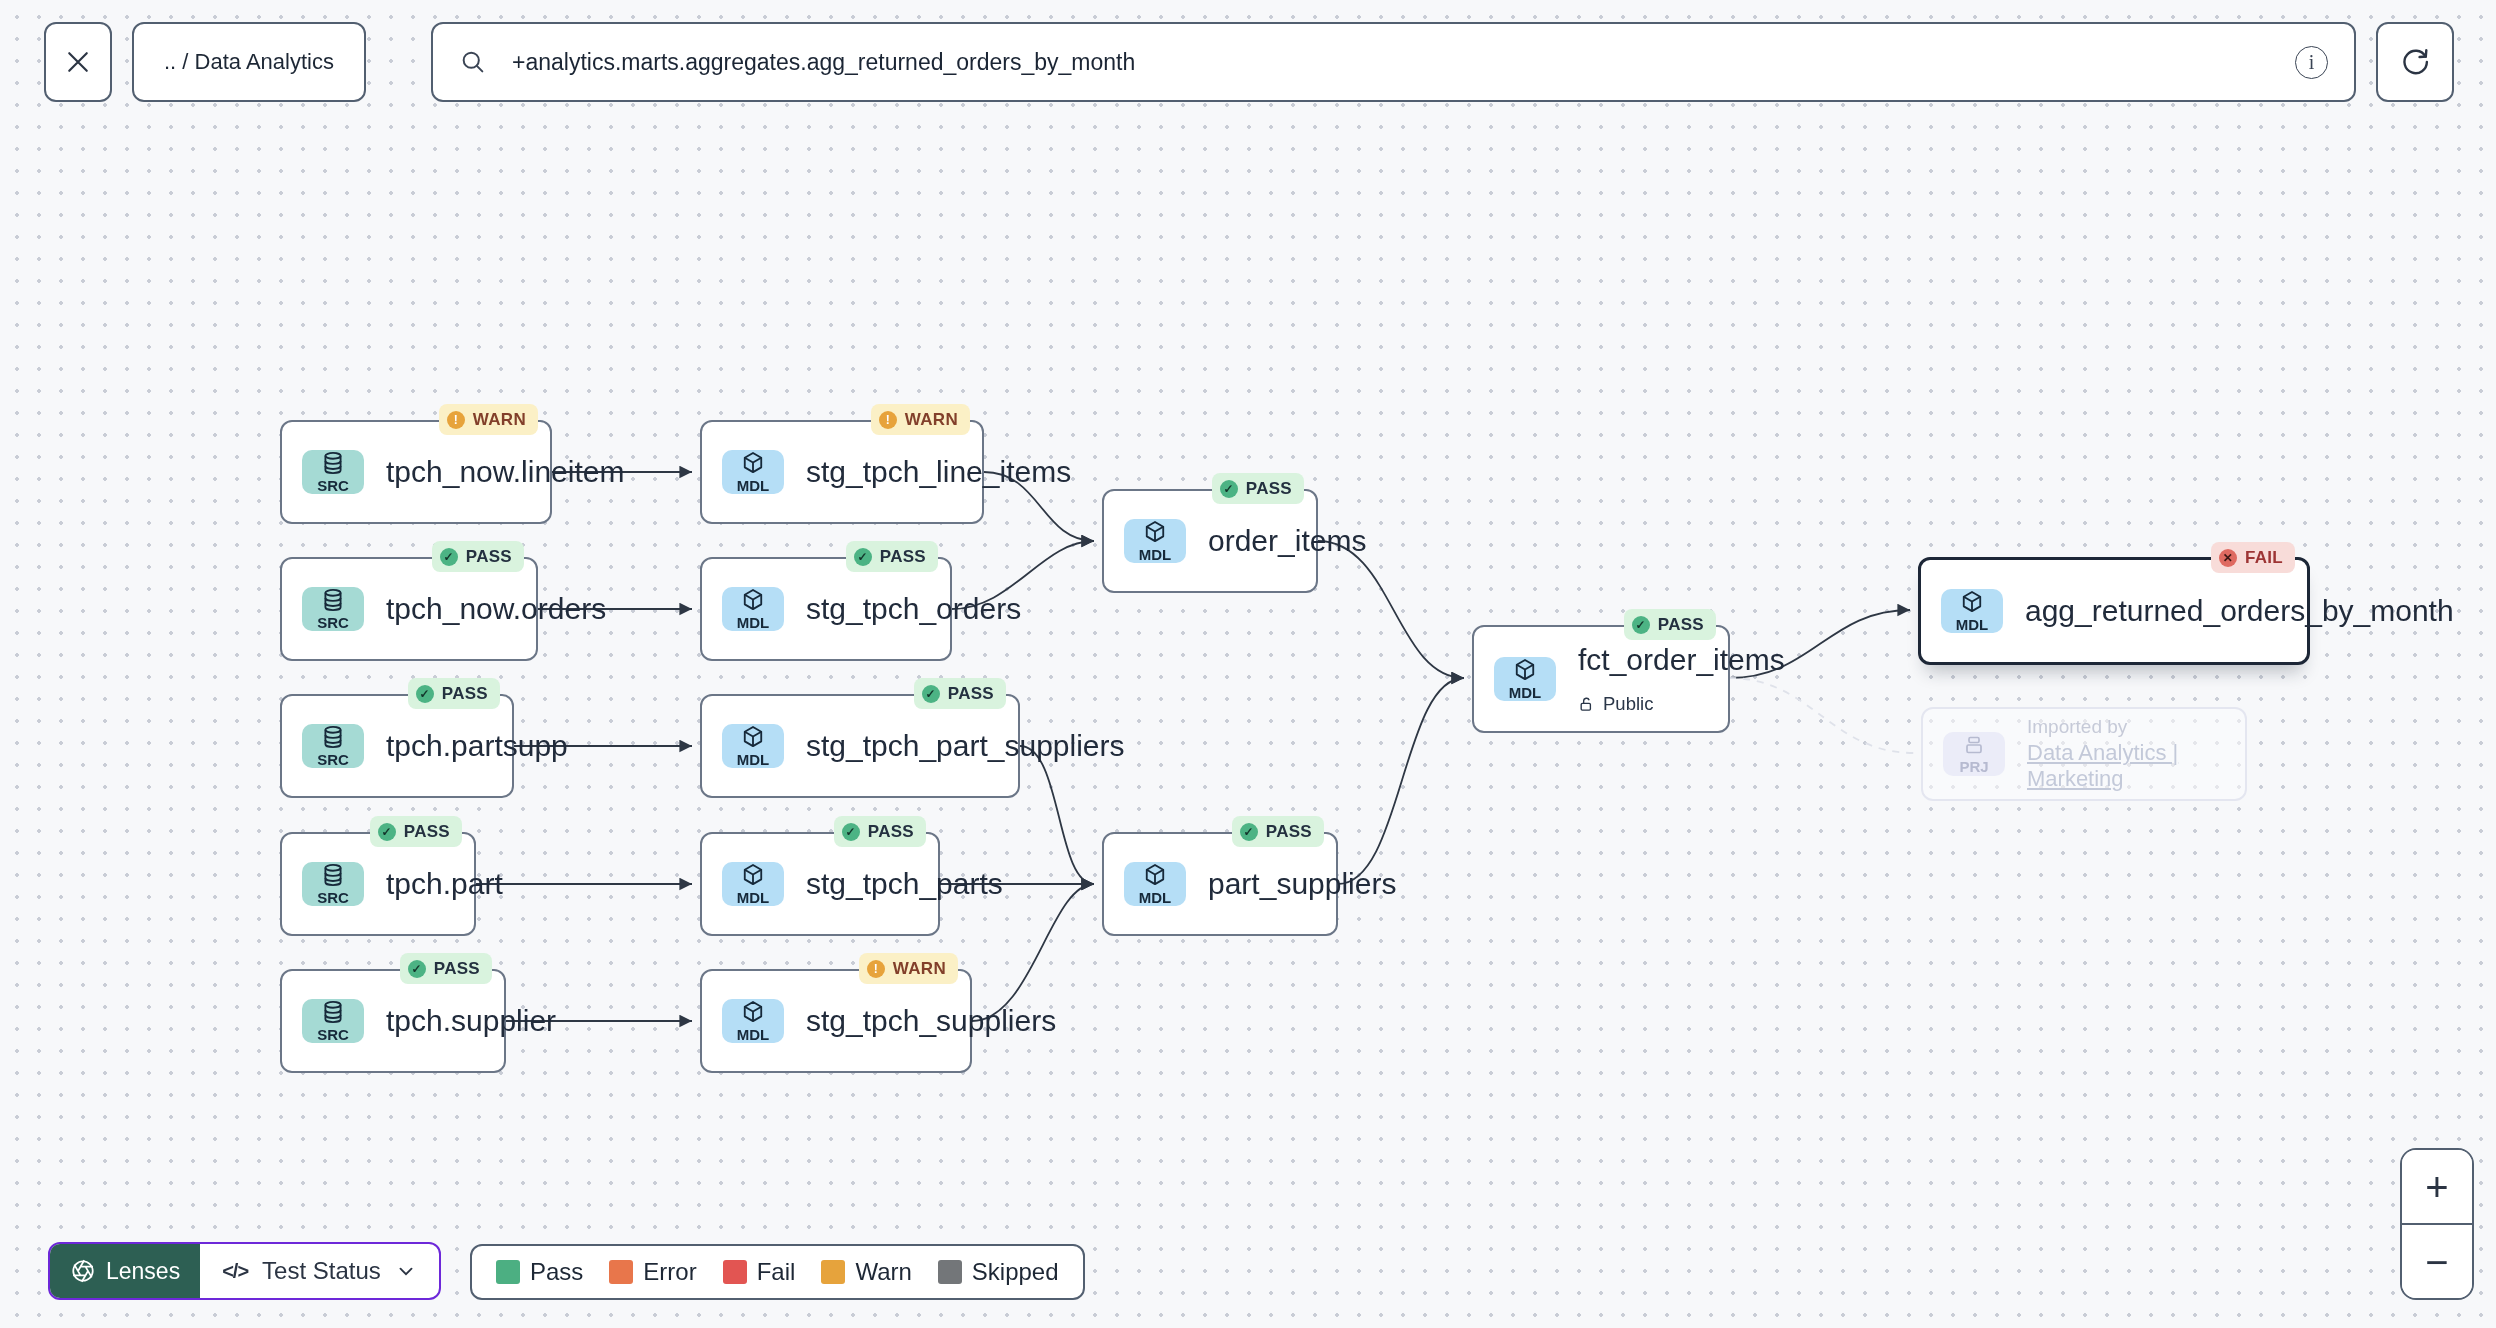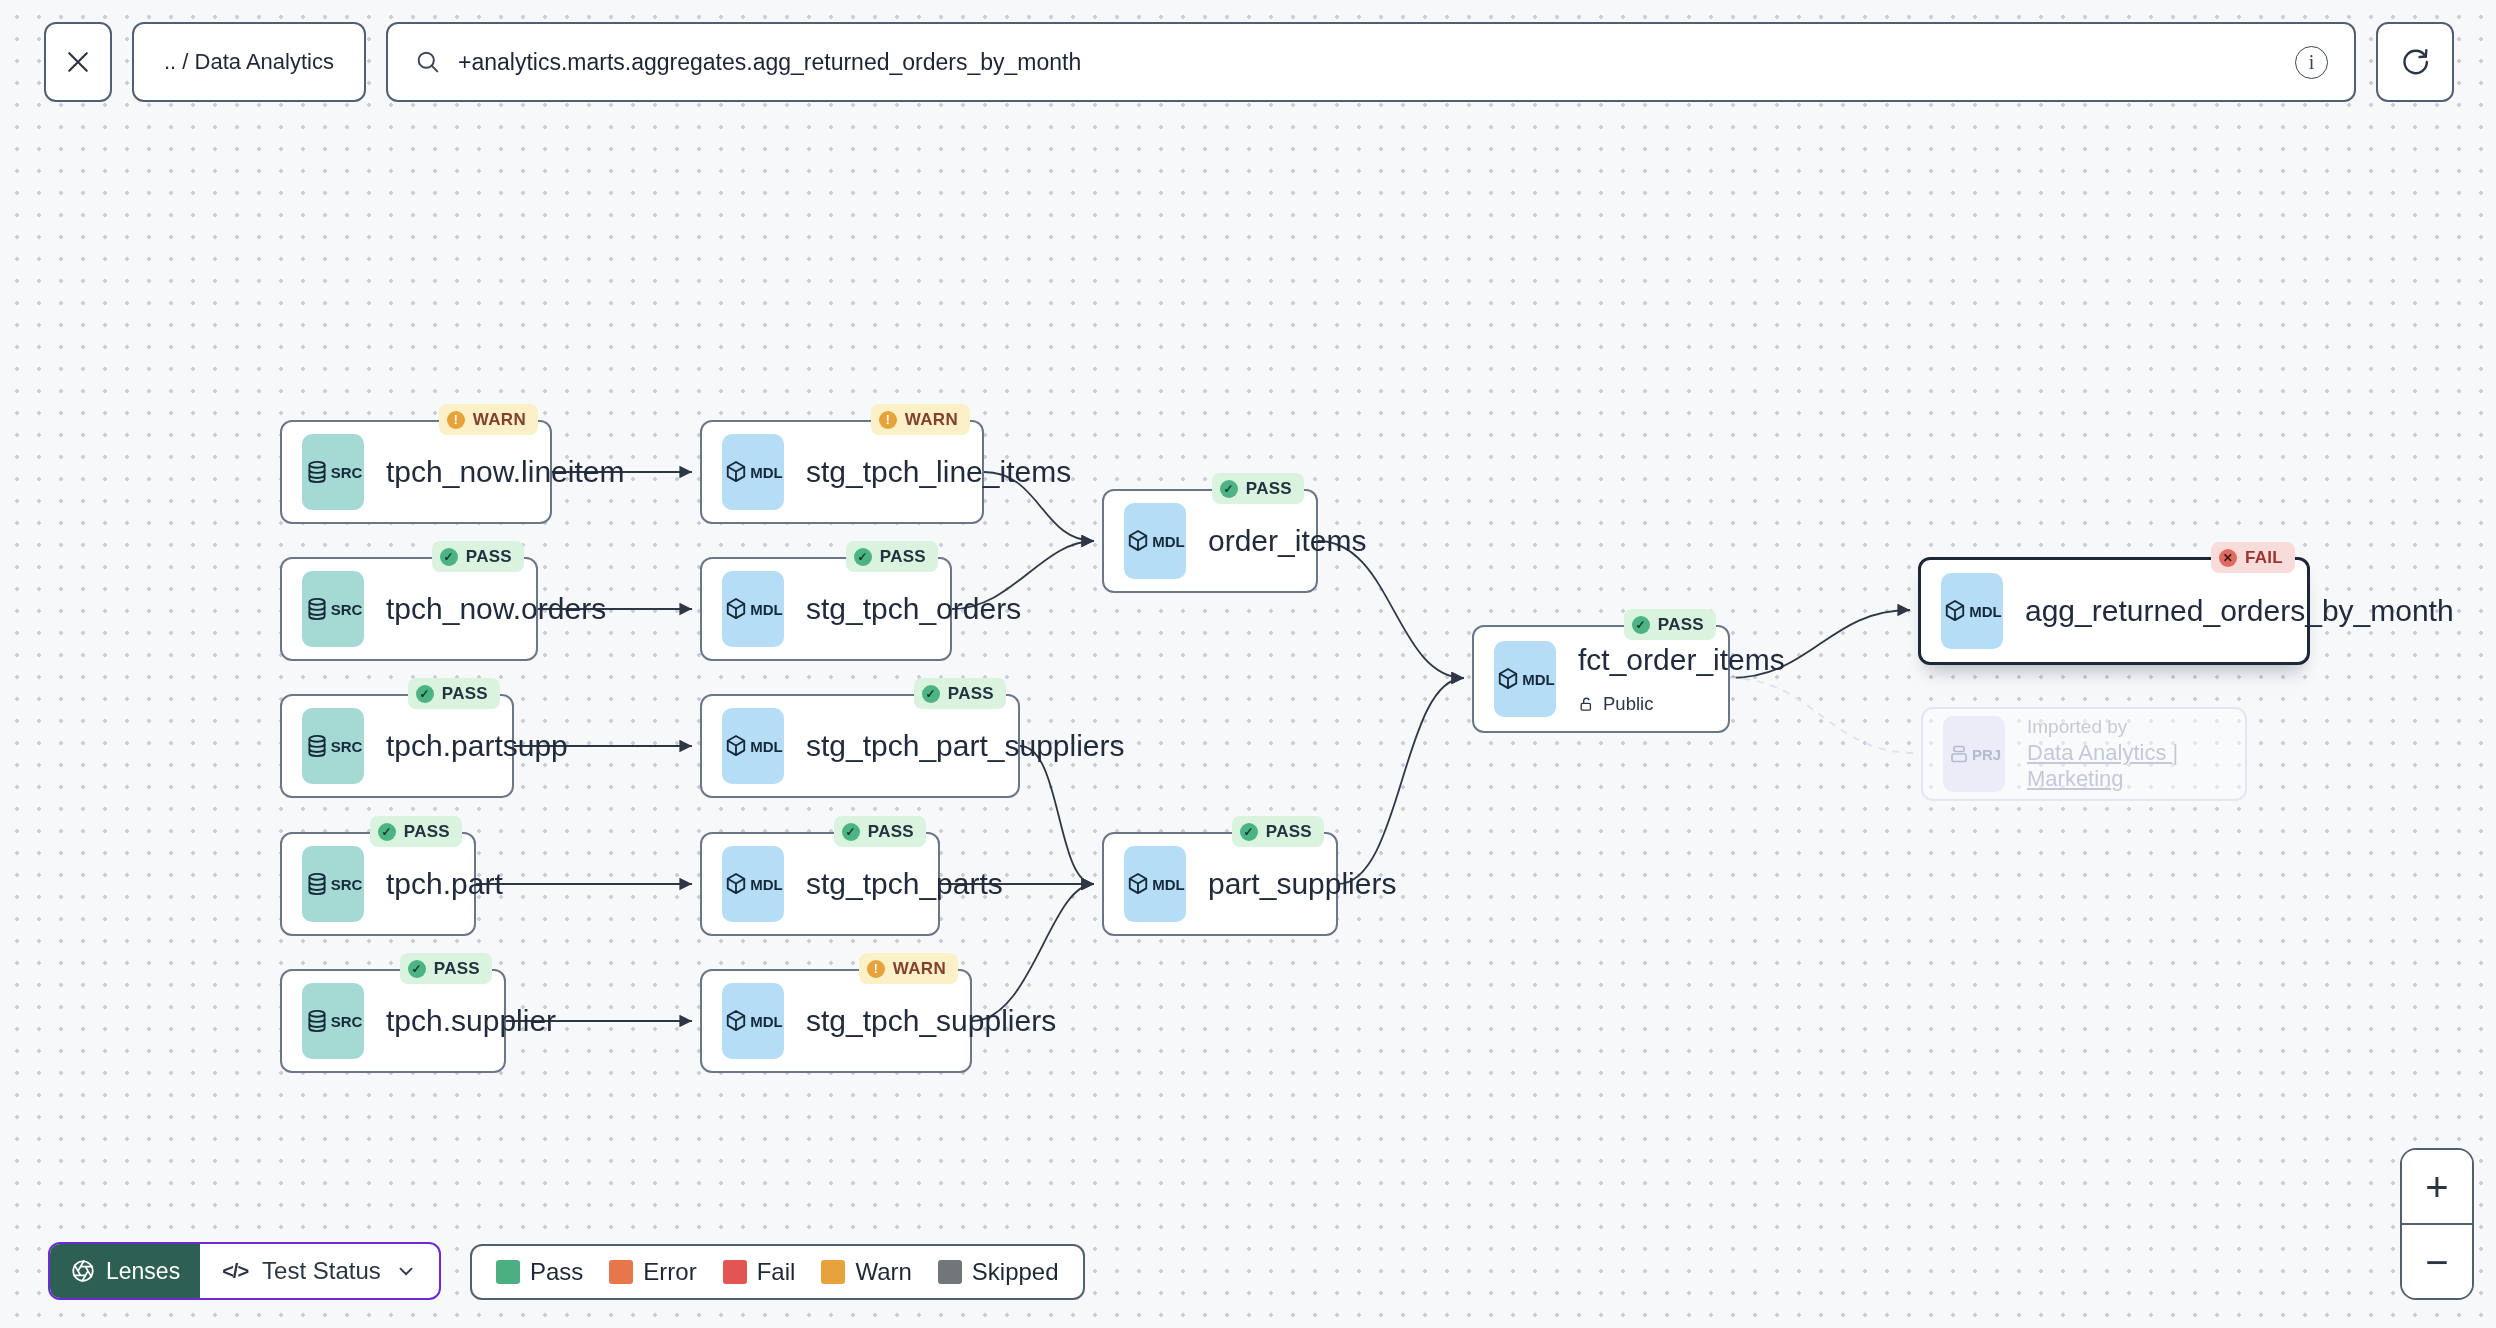--- a/index.html
+++ b/index.html
@@ -17,37 +17,37 @@
   }
   svg.edges { position:absolute; inset:0; pointer-events:none; }
   .edge { fill:none; stroke:#2e3744; stroke-width:1.8px; }
   .edge-dashed { fill:none; stroke:#dfe2ea; stroke-width:1.8px; stroke-dasharray:7 7; }
 
   
   .topbar { position:absolute; left:0; top:0; width:100%; padding:22px 42px 0 44px; display:flex; gap:20px; align-items:stretch; }
   .tb-box { background:#fff; border:2px solid #525f70; border-radius:12px; height:80px; display:flex; align-items:center; }
   .close-btn { width:68px; justify-content:center; cursor:pointer; }
   .breadcrumb-box { padding:0 30px; font-size:22px; color:#1d2735; white-space:nowrap; }
-  .search-box { flex:1; padding:0 26px; gap:16px; }
+  .search-box { flex:1; padding:0 26px; gap:25px;margin-left:45px; }
   .search-box .query { font-size:23px; color:#1b2534; flex:1; }
   .refresh-btn { width:78px; justify-content:center; cursor:pointer; }
   .icon-btn-svg { display:block; }
 
   
   .node {
     position:absolute; background:#fff;
     border:2px solid #6b7687; border-radius:12px;
     display:flex; align-items:center; gap:22px; padding:0 20px;
   }
   .node.selected { border:3.5px solid #1d2737; box-shadow:0 14px 18px -8px rgba(25,35,55,.28); z-index:3; }
   .node.ghost { border:2px solid #e4e6f0; background:rgba(252,252,254,.55); box-shadow:none; }
   .nlabel { font-size:30px; font-weight:500; color:#212b3b; white-space:nowrap; }
   .chip {
-    min-width:62px; height:76px; border-radius:10px;
-    display:flex; flex-direction:row; align-items:center; justify-content:center;
+    min-width:62px; height:44px; border-radius:10px;
+    display:flex; flex-direction:column; align-items:center; justify-content:center;
     gap:1px; font-size:15px; font-weight:700; color:#16293a; flex:0 0 auto;
   }
   .chip.src { background:#a5dad4; }
   .chip.mdl { background:#b5def6; }
   .chip.prj { background:#ebecf8; color:#b6bad0; }
   .badge {
     position:absolute; top:-18px; right:12px; height:31px;
     border-radius:8px; display:flex; align-items:center; gap:8px;
     padding:0 12px 0 8px; font-size:17px; font-weight:700; letter-spacing:.3px;
   }

